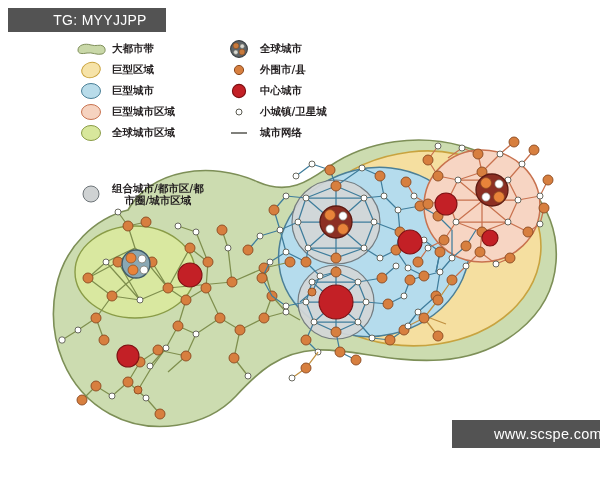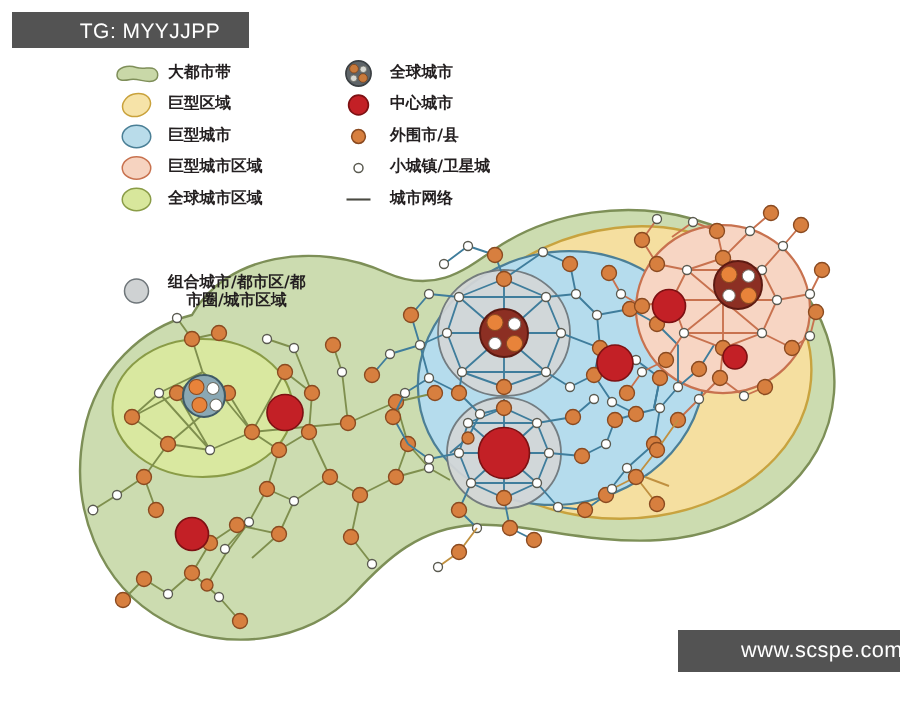--- a/index.html
+++ b/index.html
@@ -530,38 +530,38 @@
             <circle cx="13.2" cy="7.2" r="2.2" fill="#d8d8d2" stroke="#6a6a60" stroke-width="0.5"></circle>
             <circle cx="6.8" cy="13.2" r="2.2" fill="#d8d8d2" stroke="#6a6a60" stroke-width="0.5"></circle>
             <circle cx="13" cy="13" r="2.9" fill="#c87a3c" stroke="#7a4018" stroke-width="0.5"></circle>
           </svg>
         </span>
         <span class="legend-label">全球城市</span>
       </div>
 
       <div class="legend-item">
         <span class="legend-swatch">
+          <svg width="16" height="16" viewBox="0 0 16 16">
+            <circle cx="8" cy="8" r="4.6" fill="#d77f3f" stroke="#8a4a20" stroke-width="1"></circle>
+          </svg>
+        </span>
+        <span class="legend-label">外围市/县</span>
+      </div>
+
+      <div class="legend-item">
+        <span class="legend-swatch">
           <svg width="18" height="18" viewBox="0 0 18 18">
             <circle cx="9" cy="9" r="6.6" fill="#c32026" stroke="#7d1113" stroke-width="1.1"></circle>
           </svg>
         </span>
         <span class="legend-label">中心城市</span>
       </div>
 
       <div class="legend-item">
         <span class="legend-swatch">
-          <svg width="16" height="16" viewBox="0 0 16 16">
-            <circle cx="8" cy="8" r="4.6" fill="#d77f3f" stroke="#8a4a20" stroke-width="1"></circle>
-          </svg>
-        </span>
-        <span class="legend-label">外围市/县</span>
-      </div>
-
-      <div class="legend-item">
-        <span class="legend-swatch">
           <svg width="14" height="14" viewBox="0 0 14 14">
             <circle cx="7" cy="7" r="3" fill="#ffffff" stroke="#5a5a50" stroke-width="1"></circle>
           </svg>
         </span>
         <span class="legend-label">小城镇/卫星城</span>
       </div>
 
       <div class="legend-item">
         <span class="legend-swatch">
           <svg width="22" height="10" viewBox="0 0 22 10">

